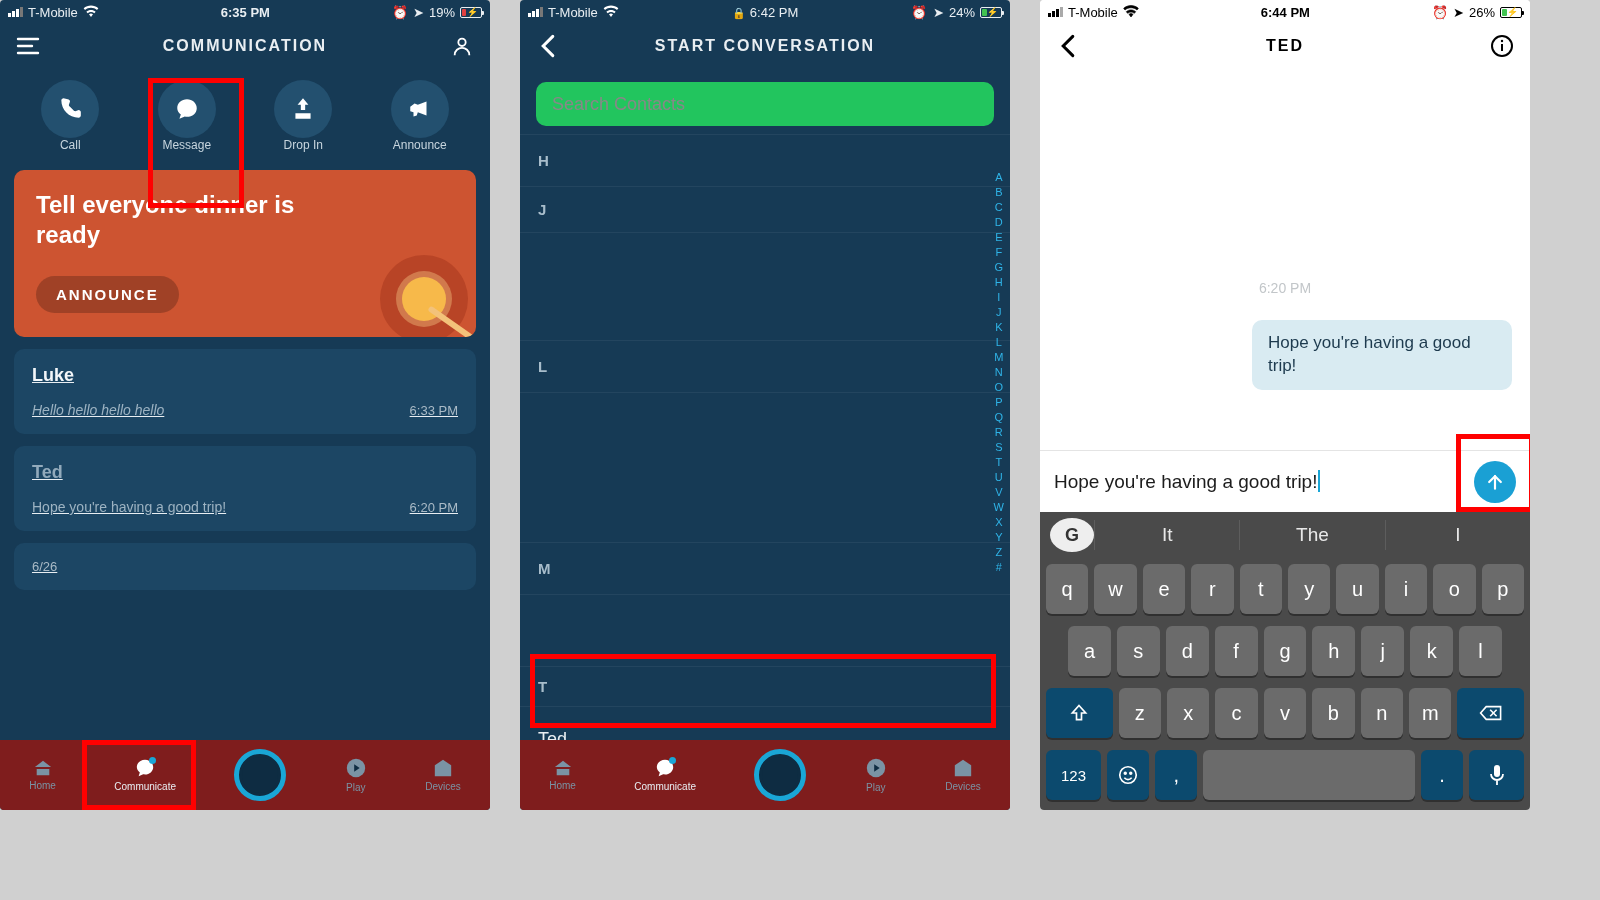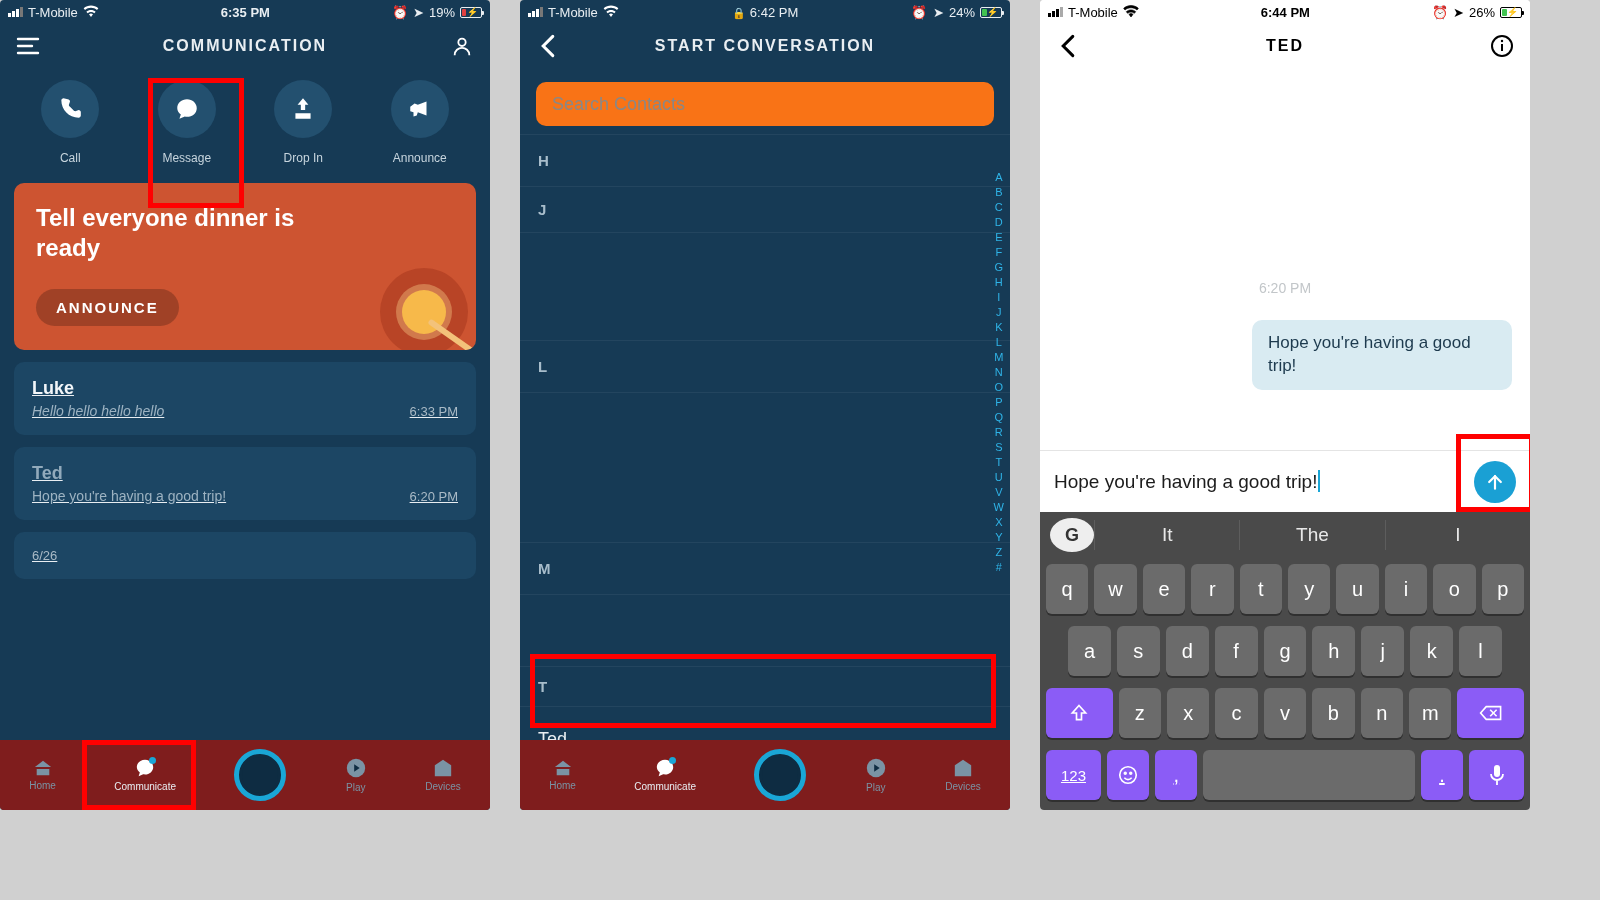--- a/index.html
+++ b/index.html
@@ -22,51 +22,51 @@
   .batfill { position:absolute; left:1px; top:1px; bottom:1px; border-radius:1px; }
 
   
   .navhead { height:48px; display:flex; align-items:center; justify-content:center; position:relative; }
   .navhead .title { font-size:16px; letter-spacing:2px; font-weight:700; }
   .navhead .lefticon, .navhead .righticon { position:absolute; top:0; height:48px; width:48px; display:flex; align-items:center; justify-content:center; }
   .navhead .lefticon { left:4px; } .navhead .righticon { right:4px; }
 
   
   .actionrow { display:flex; justify-content:space-around; padding:10px 12px 6px 12px; }
-  .actbtn { display:flex; flex-direction:column; align-items:center; gap:13px; width:80px;}
+  .actbtn { display:flex; flex-direction:column; align-items:center; gap:0; width:80px;}
   .actbtn .circle { width:58px; height:58px; border-radius:50%; background:#23506f; display:flex; align-items:center; justify-content:center; }
   .actbtn .lbl { font-size:12px; color:#c7d5de; }
 
   .card { margin:12px 14px; border-radius:10px; background:#1c4664; padding:16px 18px; }
   .announceCard { background:#cd5431; color:#fff; position:relative; overflow:hidden; padding:20px 22px 24px 22px;}
   .announceCard h2 { font-size:24px; font-weight:600; line-height:1.25; max-width:300px;}
   .announceCard .pill { margin-top:26px; display:inline-block; background:rgba(0,0,0,0.22); padding:10px 20px; border-radius:22px; font-size:15px; letter-spacing:2px; font-weight:700;}
   .plate { position:absolute; right:8px; bottom:-6px; width:88px; height:88px; border-radius:50%; background:#b84426; }
   .plate::before { content:""; position:absolute; left:22px; top:22px; width:44px; height:44px; border-radius:50%; background:#f7b94a; box-shadow:0 0 0 6px rgba(255,220,150,.35);}
   .fork { position:absolute; right:-4px; bottom:10px; width:56px; height:6px; background:#f3c27a; transform:rotate(35deg); border-radius:3px;}
 
   .convitem { display:flex; justify-content:space-between; align-items:flex-end;text-decoration:underline; }
   .convitem .name { font-size:18px; font-weight:600; color:#f2f6f9;}
-  .convitem .prev { font-size:14px; color:#9db3c2; margin-top:4px; font-style:italic;}
+  .convitem .prev { font-size:14px; color:#9db3c2; margin-top:16px; font-style:italic;}
   .convitem.muted .name { color:#92aabb; }
   .convitem.muted .prev { font-style:normal; }
   .convitem .time { font-size:13px; color:#a9bac6; }
 
   
   .tabbar { position:absolute; bottom:0; left:0; right:0; height:70px; background:#7f1d1d; display:flex; align-items:center; justify-content:space-around; }
   .tab { display:flex; flex-direction:column; align-items:center; gap:3px; color:#7a93a4; font-size:10px; }
   .tab.active { color:#e9eef2;text-align:center; }
   .alexaBtn { width:52px; height:52px; border-radius:50%; border:5px solid #1aa6d6; background:#0e2c42; box-shadow:inset 0 0 0 3px #0e2c42; }
 
   
   .hl { position:absolute; border:5px solid #ff0000; pointer-events:none; }
 
   
   .searchwrap { padding:12px 16px 8px 16px; }
-  .searchwrap input { width:100%; height:44px; border-radius:10px; border:none; background:#f97316; color:#222; font-size:18px; padding:0 16px; }
+  .searchwrap input { width:100%; height:44px; border-radius:10px; border:none; background:#22c55e; color:#222; font-size:18px; padding:0 16px; }
   .searchwrap input::placeholder { color:#888; }
   .sect { display:flex; align-items:center; height:52px; padding:0 18px; font-size:15px; font-weight:700; color:#a8bdcb; border-top:1px solid rgba(255,255,255,.06);}
   .sect.tall { height:66px; font-size:18px; font-weight:500; color:#e9eef2;}
   .indexcol { position:absolute; right:6px; top:170px; display:flex; flex-direction:column; gap:0; font-size:11px; color:#2fb4e8; text-align:center;}
   .indexcol span { line-height:15px; }
 
   
   .chatArea { position:absolute; top:70px; left:0; right:0; bottom:400px; background:#fff; }
   .chatTime { text-align:center; font-size:14px; color:#c2c6c9; margin-top:210px;}
   .bubble { position:absolute; right:18px; top:250px; max-width:260px; background:#d9ebf2; color:#1d3a4e; font-size:17px; padding:12px 16px; border-radius:10px; line-height:1.35;}
@@ -76,21 +76,21 @@
   .sendbtn { width:42px; height:42px; border-radius:50%; background:#1aa0d4; display:flex; align-items:center; justify-content:center; }
 
   
   .kbwrap { position:absolute; left:0; right:0; bottom:0; top:512px; background:#4a4a4a; }
   .sugrow { height:46px; display:flex; align-items:center; background:#4a4a4a; }
   .sugrow .g { width:44px; height:34px; margin-left:10px; border-radius:50%; background:#eee; color:#333; font-weight:700; display:flex; align-items:center; justify-content:center; font-size:18px;}
   .sugrow .s { flex:1; text-align:center; color:#e8e8e8; font-size:19px; border-left:1px solid #5d5d5d; height:30px; line-height:30px;}
   .sugrow .s:first-of-type{border-left:none;}
   .krow { display:flex; gap:6px; padding:6px 6px; justify-content:center;}
   .key { background:#6b6b6b; color:#fff; border-radius:6px; height:50px; display:flex; align-items:center; justify-content:center; font-size:20px; flex:1; box-shadow:0 2px 0 rgba(0,0,0,.35);}
-  .key.dark { background:#8b5cf6;text-decoration:underline; }
+  .key.dark { background:#0c4a6e; }
   .key.space { flex:5; }
   .key.shift, .key.bksp { flex:1.4; }
   .key.small { font-size:15px; }
 </style>
 </head>
 <body>
 
 <div class="phone">
   <div class="status">
     <div class="left">

